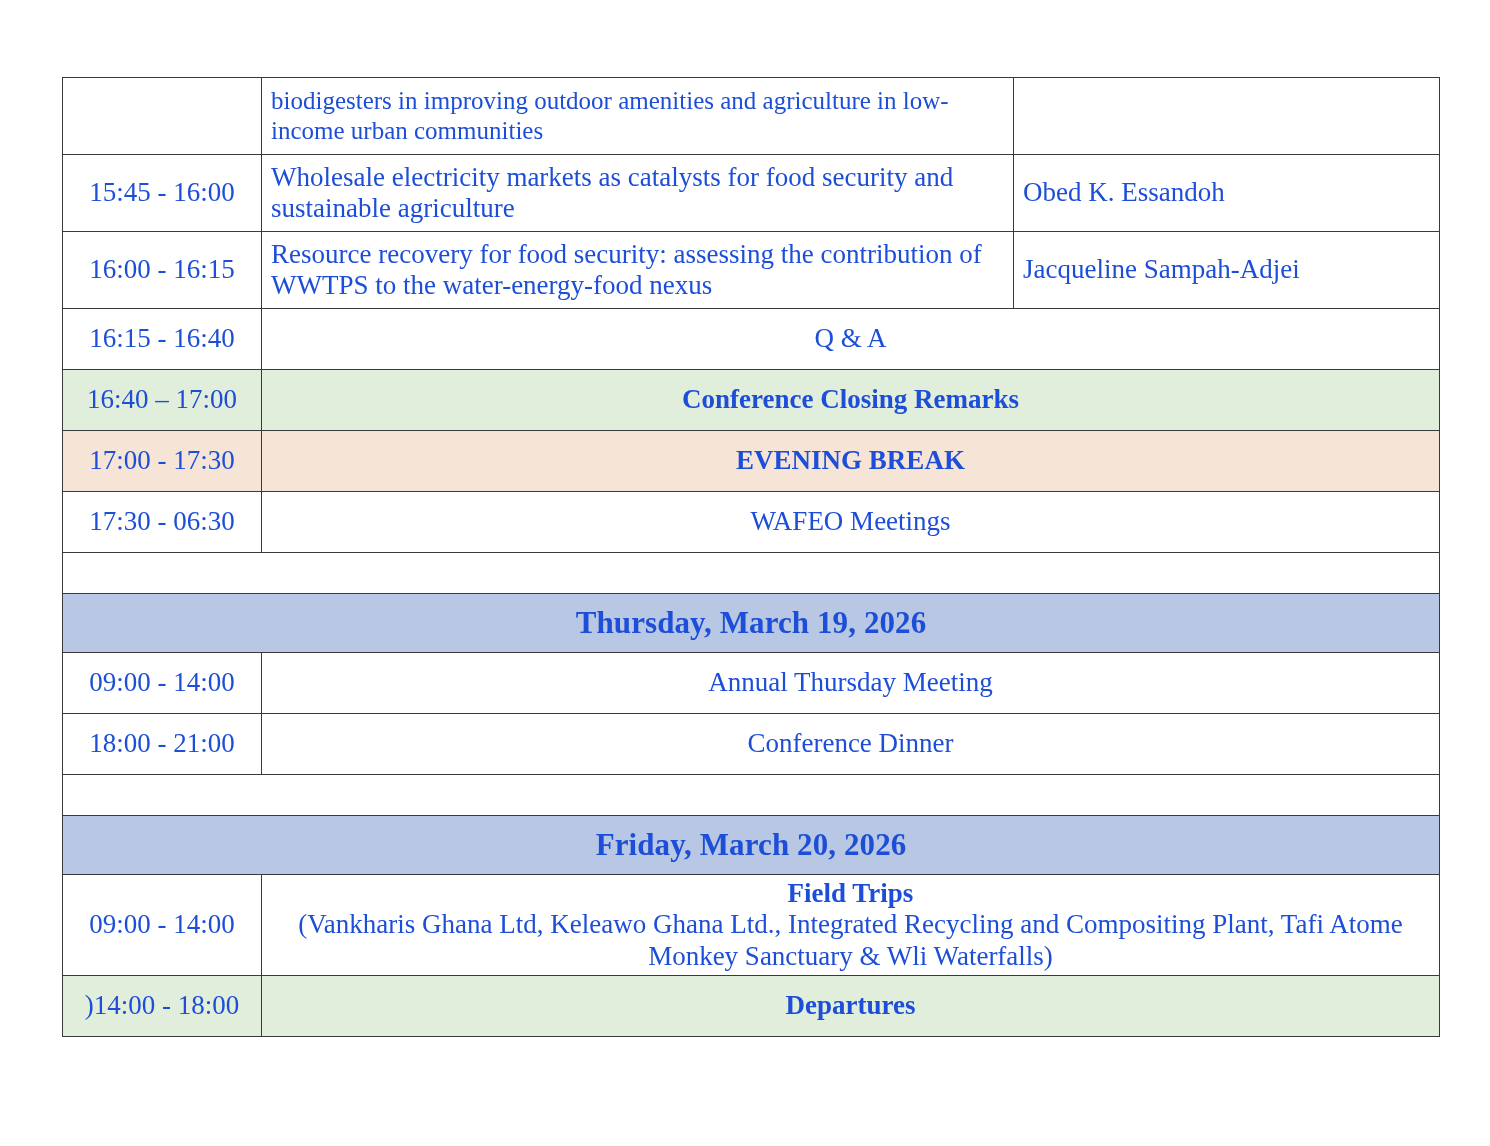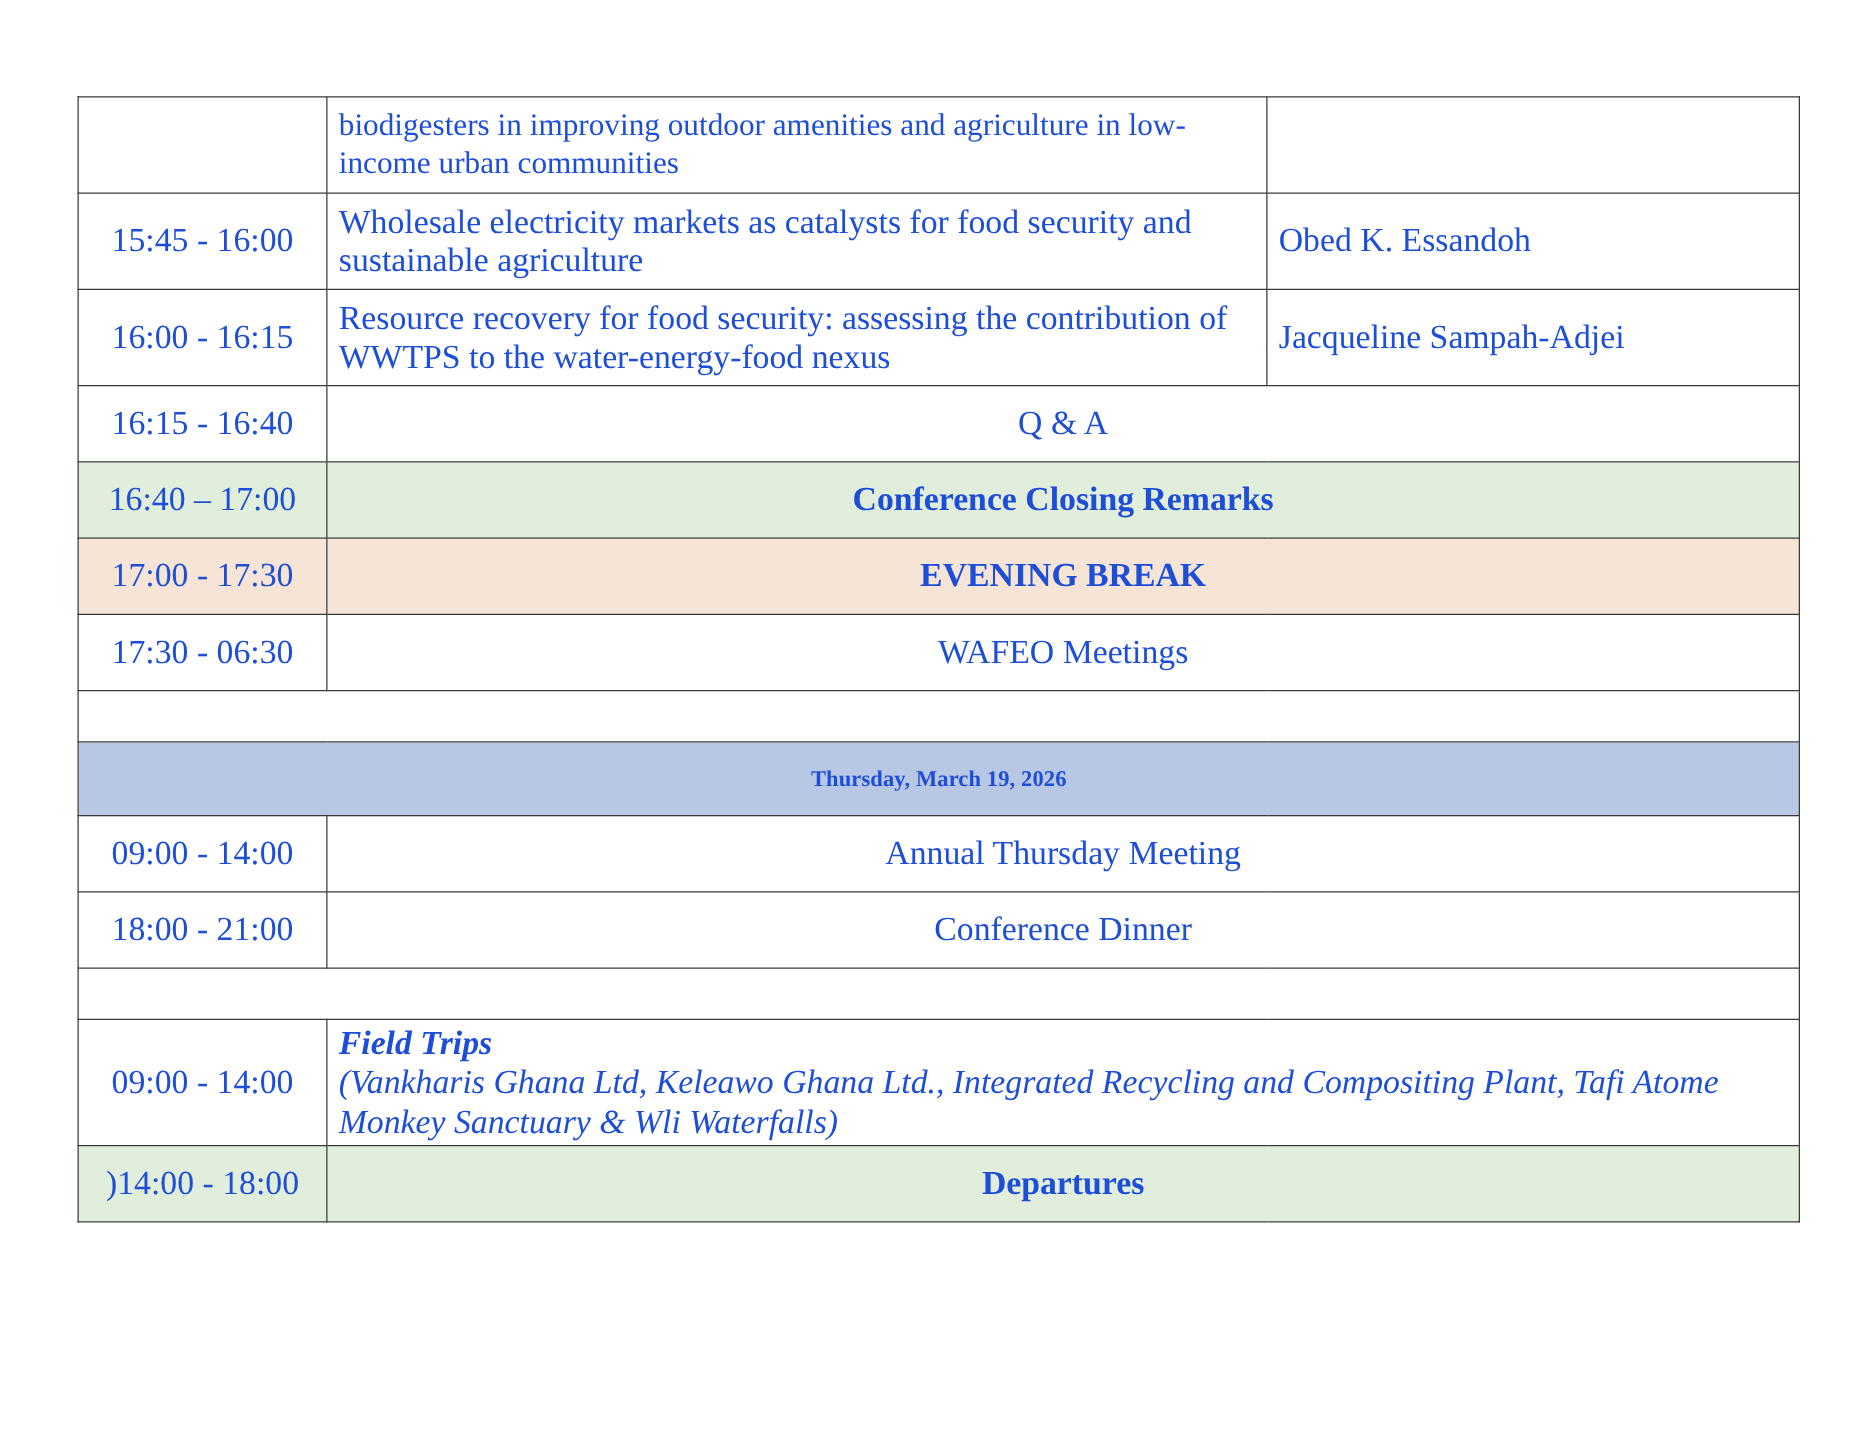--- a/index.html
+++ b/index.html
@@ -76,37 +76,36 @@
   }
   td.merged.bold { font-weight: bold; text-align: center; }
 
   
   tr.green  td { background: #e2eedc; margin-top: 24px; }
   tr.orange td { background: #f6e4d7; }
   tr.blue   td { background: #b8c7e3; }
 
   tr.blue td.merged {
     font-weight: bold;
-    font-size: 18px;
+    font-size: 31px;
     letter-spacing: .1px;
   }
 
   
   td.spacer {
     height: 34px;
     padding: 0;
   }
 
   
   td.block {
-    text-align: left;
+    text-align: center;
     line-height: 1.22;
     padding-top: 5px;
     padding-bottom: 5px;
-    font-style: italic;
   }
   .block-title { font-weight: bold; display: block; }
   .block-body  { display: block; }
 
   .row-h-tall   td { height: 70px; }
   .row-h-mid    td { height: 52px; }
   .row-h-short  td { height: 54px; }
 </style>
 </head>
 <body>
@@ -175,20 +174,23 @@
 
       <tr class="row-h-short">
         <td class="time">18:00 - 21:00</td>
         <td class="merged" colspan="2">Conference Dinner</td>
       </tr>
 
       <tr>
         <td class="spacer" colspan="3"></td>
       </tr>
 
+      <tr class="blue row-h-mid">
+        <td class="merged" colspan="3">Friday, March 20, 2026</td>
+      </tr>
 
       <tr>
         <td class="time">09:00 - 14:00</td>
         <td class="block" colspan="2">
           <span class="block-title">Field Trips</span>
           <span class="block-body">(Vankharis Ghana Ltd, Keleawo Ghana Ltd., Integrated Recycling and Compositing Plant, Tafi Atome Monkey Sanctuary &amp; Wli Waterfalls)</span>
         </td>
       </tr>
 
       <tr class="green row-h-short">

